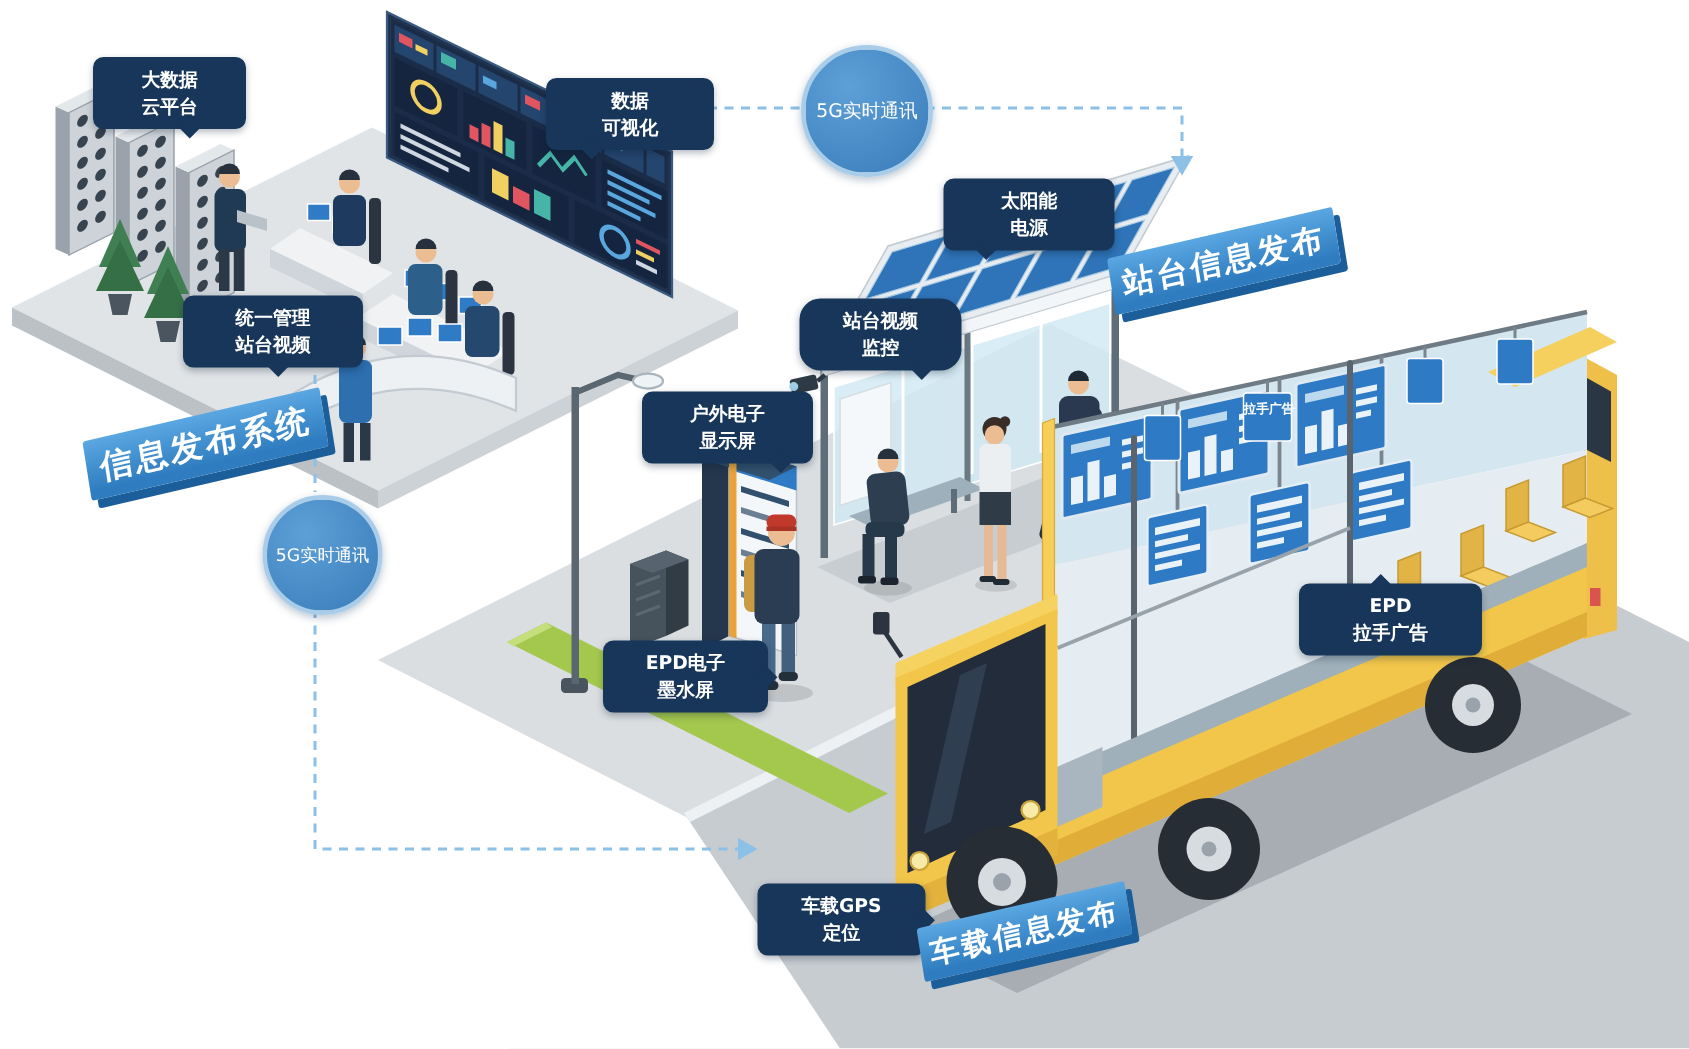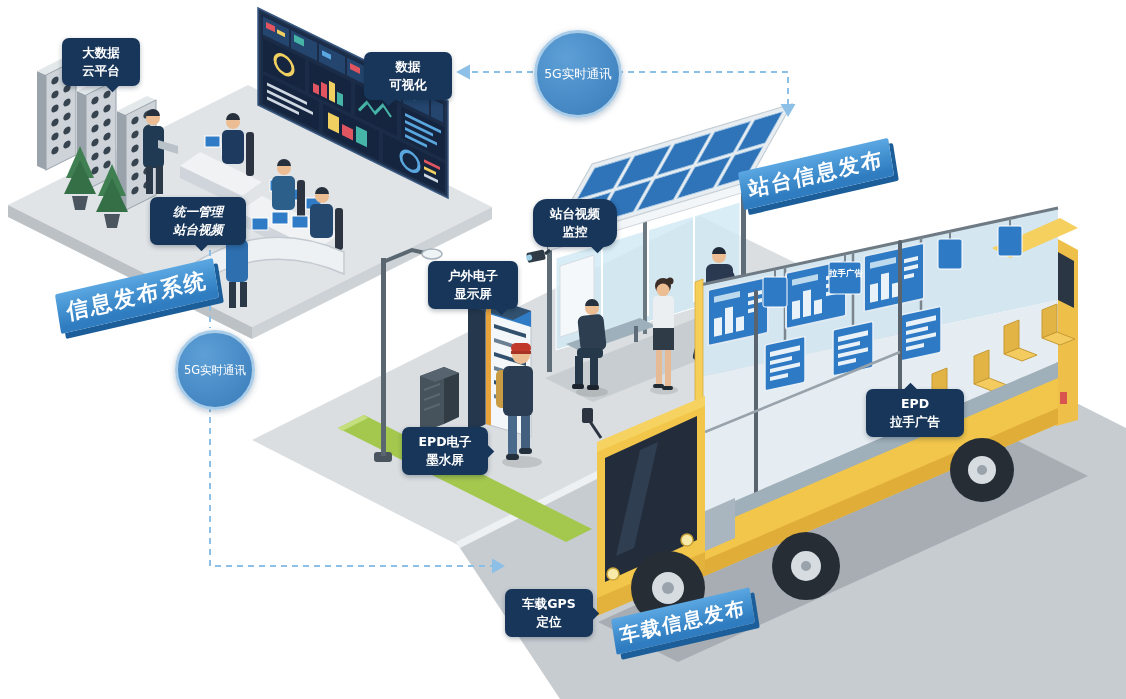--- a/index.html
+++ b/index.html
@@ -1,21 +1,21 @@
 <!DOCTYPE html>
 <html style="--badge-bg: #17365a; --ribbon-blue: #2f7cc0; --line-blue: #8cc0e6; --bus-yellow: #f2c64a; --screen-blue: #2e7ac4; --solar-blue: #2f74b8; --grass-green: #a4c84e;"><head>
 <meta charset="utf-8">
 <style>
   html,body{margin:0;padding:0;background:#f4f5f6;}
   .stage{position:relative;width:1126px;height:699px;background:#ffffff;overflow:hidden;
          font-family:"DejaVu Sans","Liberation Sans",sans-serif;}
   .stage svg{position:absolute;left:0;top:0;z-index:1;}
 
   .badge{position:absolute;z-index:3;background:var(--badge-bg,#17365a);color:#fff;
-         border-radius:7px;padding:6px 4px;font-size:12.5px;font-weight:bold;
+         border-radius:7px;padding:6px 16px;font-size:12.5px;font-weight:bold;
          text-align:center;line-height:1.45;box-shadow:0 2px 5px rgba(10,25,45,.3);}
   .badge .bl{display:block;white-space:nowrap;}
   .tail{position:absolute;width:11px;height:11px;background:var(--badge-bg,#17365a);
         transform:rotate(45deg);z-index:-1;}
 
   .ribbon{position:absolute;z-index:3;display:flex;align-items:center;justify-content:center;
           background:linear-gradient(180deg,#5aa7e2 0%,var(--ribbon-blue,#2f7cc0) 85%);
           color:#fff;font-weight:bold;letter-spacing:2px;border-radius:2px;
           transform:rotate(-13deg) skewX(-4deg);box-shadow:4px 6px 0 #1c5e9a;white-space:nowrap;}
 
@@ -475,26 +475,31 @@
     <span class="bl">云平台</span>
     <span class="tail" style="bottom:-4px;left:58%;"></span>
   </div>
 
   <div class="badge" style="left:364px;top:52px;width:80px;">
     <span class="bl">数据</span>
     <span class="bl">可视化</span>
     <span class="tail" style="bottom:-4px;left:22%;"></span>
   </div>
 
-  <div class="badge" style="left:150px;top:197px;width:88px;font-style:italic;">
+  <div class="badge" style="left:122px;top:197px;width:88px;">
     <span class="bl">统一管理</span>
     <span class="bl">站台视频</span>
     <span class="tail" style="bottom:-4px;left:48%;"></span>
   </div>
 
+  <div class="badge" style="left:629px;top:119px;width:82px;">
+    <span class="bl">太阳能</span>
+    <span class="bl">电源</span>
+    <span class="tail" style="bottom:-4px;left:20%;"></span>
+  </div>
 
   <div class="badge" style="left:533px;top:199px;width:76px;border-radius:14px;">
     <span class="bl">站台视频</span>
     <span class="bl">监控</span>
     <span class="tail" style="bottom:-4px;left:70%;"></span>
   </div>
 
   <div class="badge" style="left:428px;top:261px;width:82px;">
     <span class="bl">户外电子</span>
     <span class="bl">显示屏</span>

